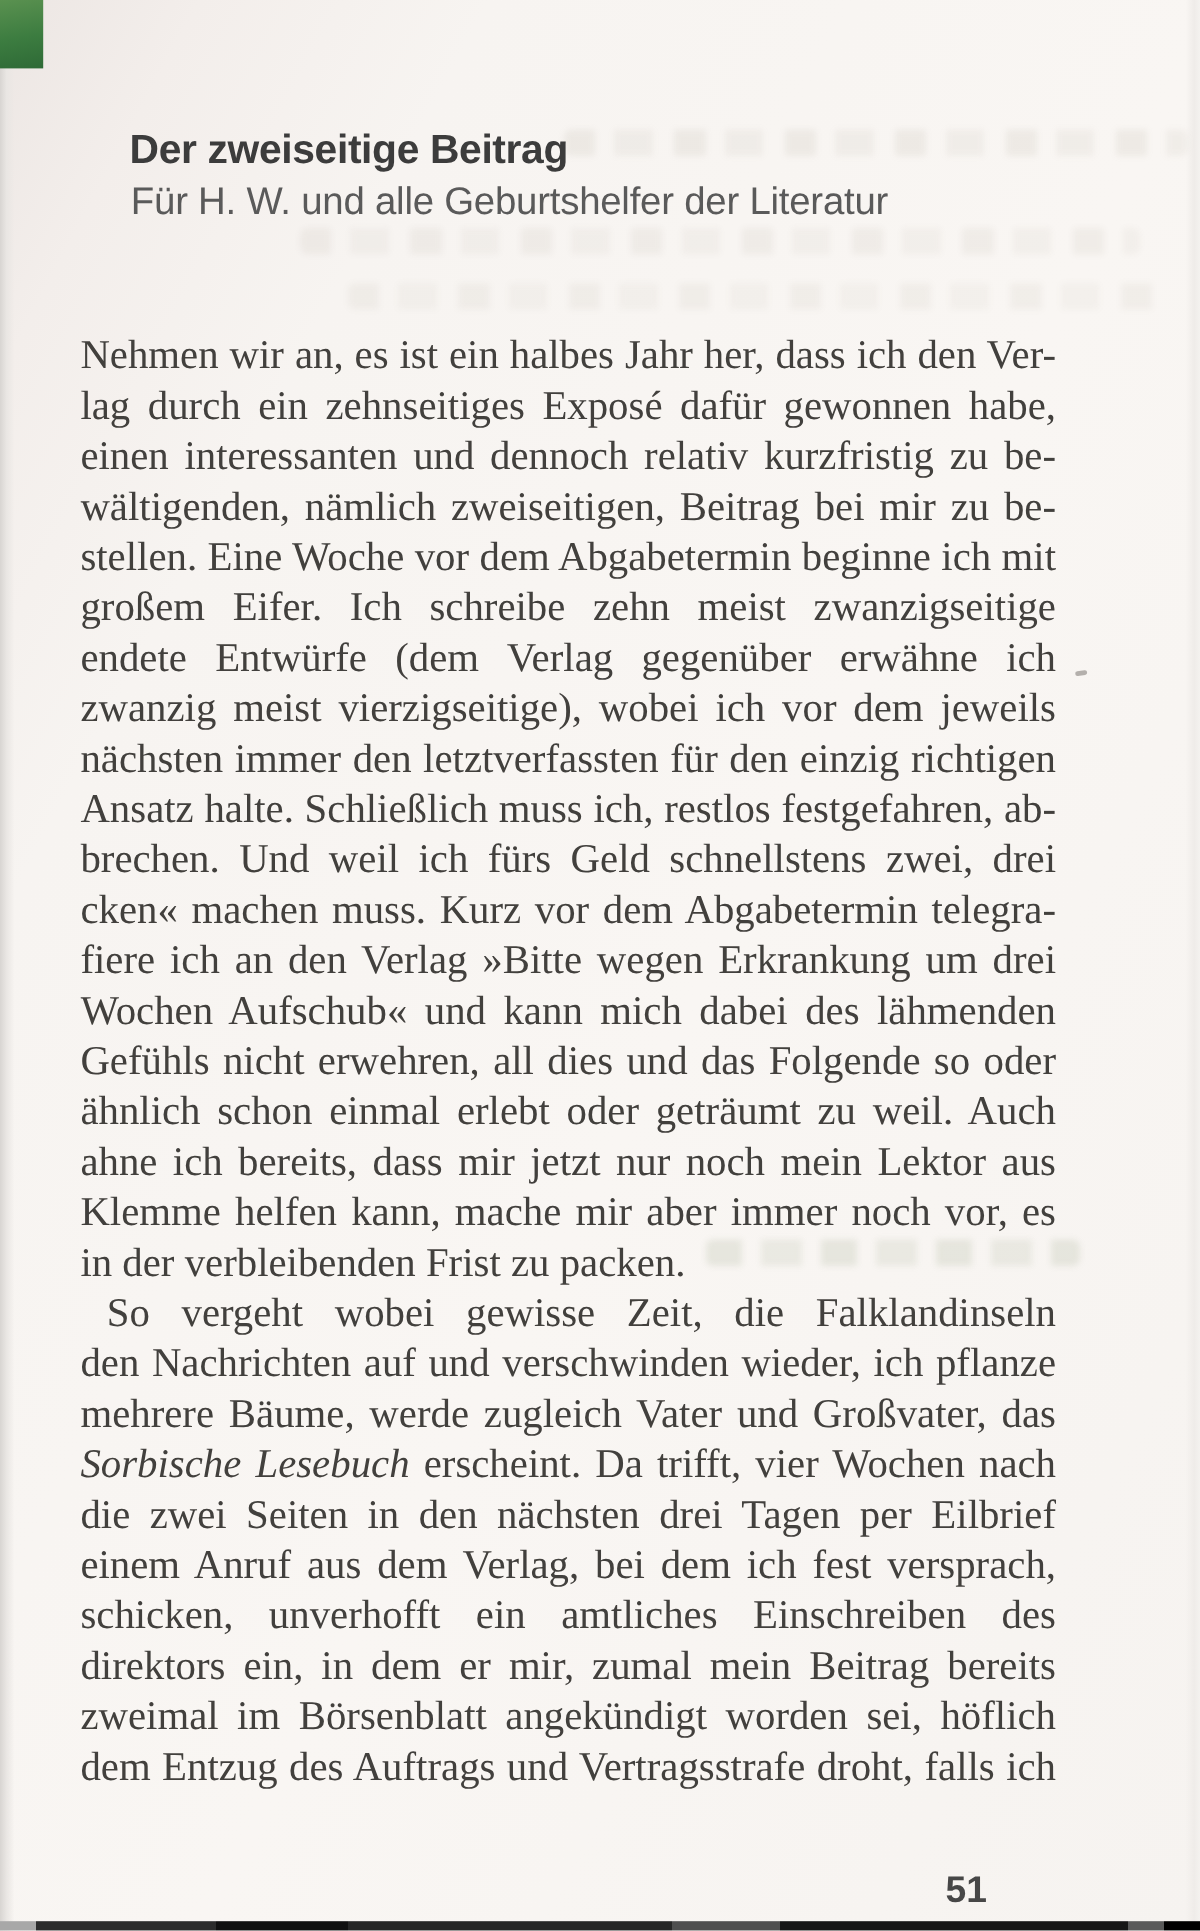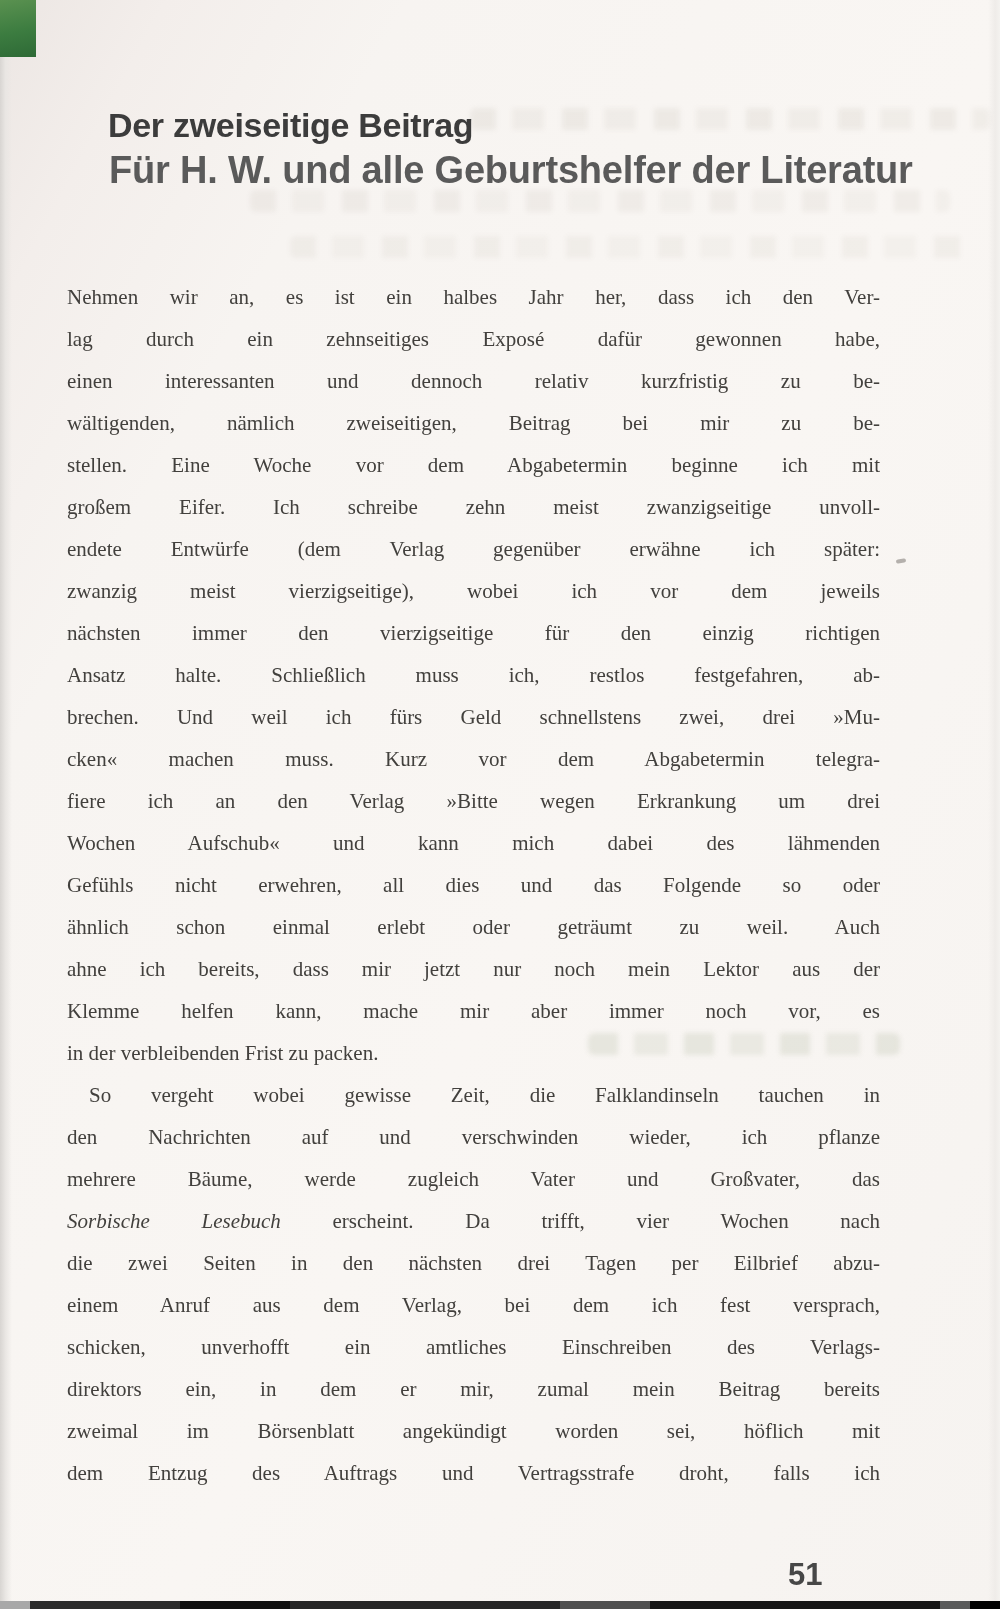--- a/index.html
+++ b/index.html
@@ -43,31 +43,31 @@
     font-size: 34px;
     font-weight: 700;
     letter-spacing: -0.3px;
     color: #3c3c3c;
   }
   .dedication {
     position: absolute;
     left: 109px;
     top: 149px;
     font-family: "Liberation Sans", sans-serif;
-    font-size: 38px;
-    font-weight: 700;
+    font-size: 32px;
+    font-weight: 400;
     letter-spacing: -0.2px;
     color: #5a5a5a;
   }
   .body-text {
     position: absolute;
     left: 67px;
     top: 276px;
     width: 813px;
-    font-size: 21px;
+    font-size: 34px;
     line-height: 42px;
     color: #42403d;
   }
   .line {
     height: 42px;
     overflow: hidden;
     text-align: justify;
     text-align-last: justify;
     text-justify: inter-word;
   }
@@ -152,21 +152,21 @@
 
   <div class="body-text">
       <div class="line"><span>Nehmen wir an, es ist ein halbes Jahr her, dass ich den Ver-</span></div>
       <div class="line"><span>lag durch ein zehnseitiges Exposé dafür gewonnen habe,</span></div>
       <div class="line"><span>einen interessanten und dennoch relativ kurzfristig zu be-</span></div>
       <div class="line"><span>wältigenden, nämlich zweiseitigen, Beitrag bei mir zu be-</span></div>
       <div class="line"><span>stellen. Eine Woche vor dem Abgabetermin beginne ich mit</span></div>
       <div class="line"><span>großem Eifer. Ich schreibe zehn meist zwanzigseitige unvoll-</span></div>
       <div class="line"><span>endete Entwürfe (dem Verlag gegenüber erwähne ich später:</span></div>
       <div class="line"><span>zwanzig meist vierzigseitige), wobei ich vor dem jeweils</span></div>
-      <div class="line"><span>nächsten immer den vierzigseitige für den einzig richtigen</span></div>
+      <div class="line"><span>nächsten immer den letztverfassten für den einzig richtigen</span></div>
       <div class="line"><span>Ansatz halte. Schließlich muss ich, restlos festgefahren, ab-</span></div>
       <div class="line"><span>brechen. Und weil ich fürs Geld schnellstens zwei, drei »Mu-</span></div>
       <div class="line"><span>cken« machen muss. Kurz vor dem Abgabetermin telegra-</span></div>
       <div class="line"><span>fiere ich an den Verlag »Bitte wegen Erkrankung um drei</span></div>
       <div class="line"><span>Wochen Aufschub« und kann mich dabei des lähmenden</span></div>
       <div class="line"><span>Gefühls nicht erwehren, all dies und das Folgende so oder</span></div>
       <div class="line"><span>ähnlich schon einmal erlebt oder geträumt zu weil. Auch</span></div>
       <div class="line"><span>ahne ich bereits, dass mir jetzt nur noch mein Lektor aus der</span></div>
       <div class="line"><span>Klemme helfen kann, mache mir aber immer noch vor, es</span></div>
       <div class="line no-just"><span>in der verbleibenden Frist zu packen.</span></div>

